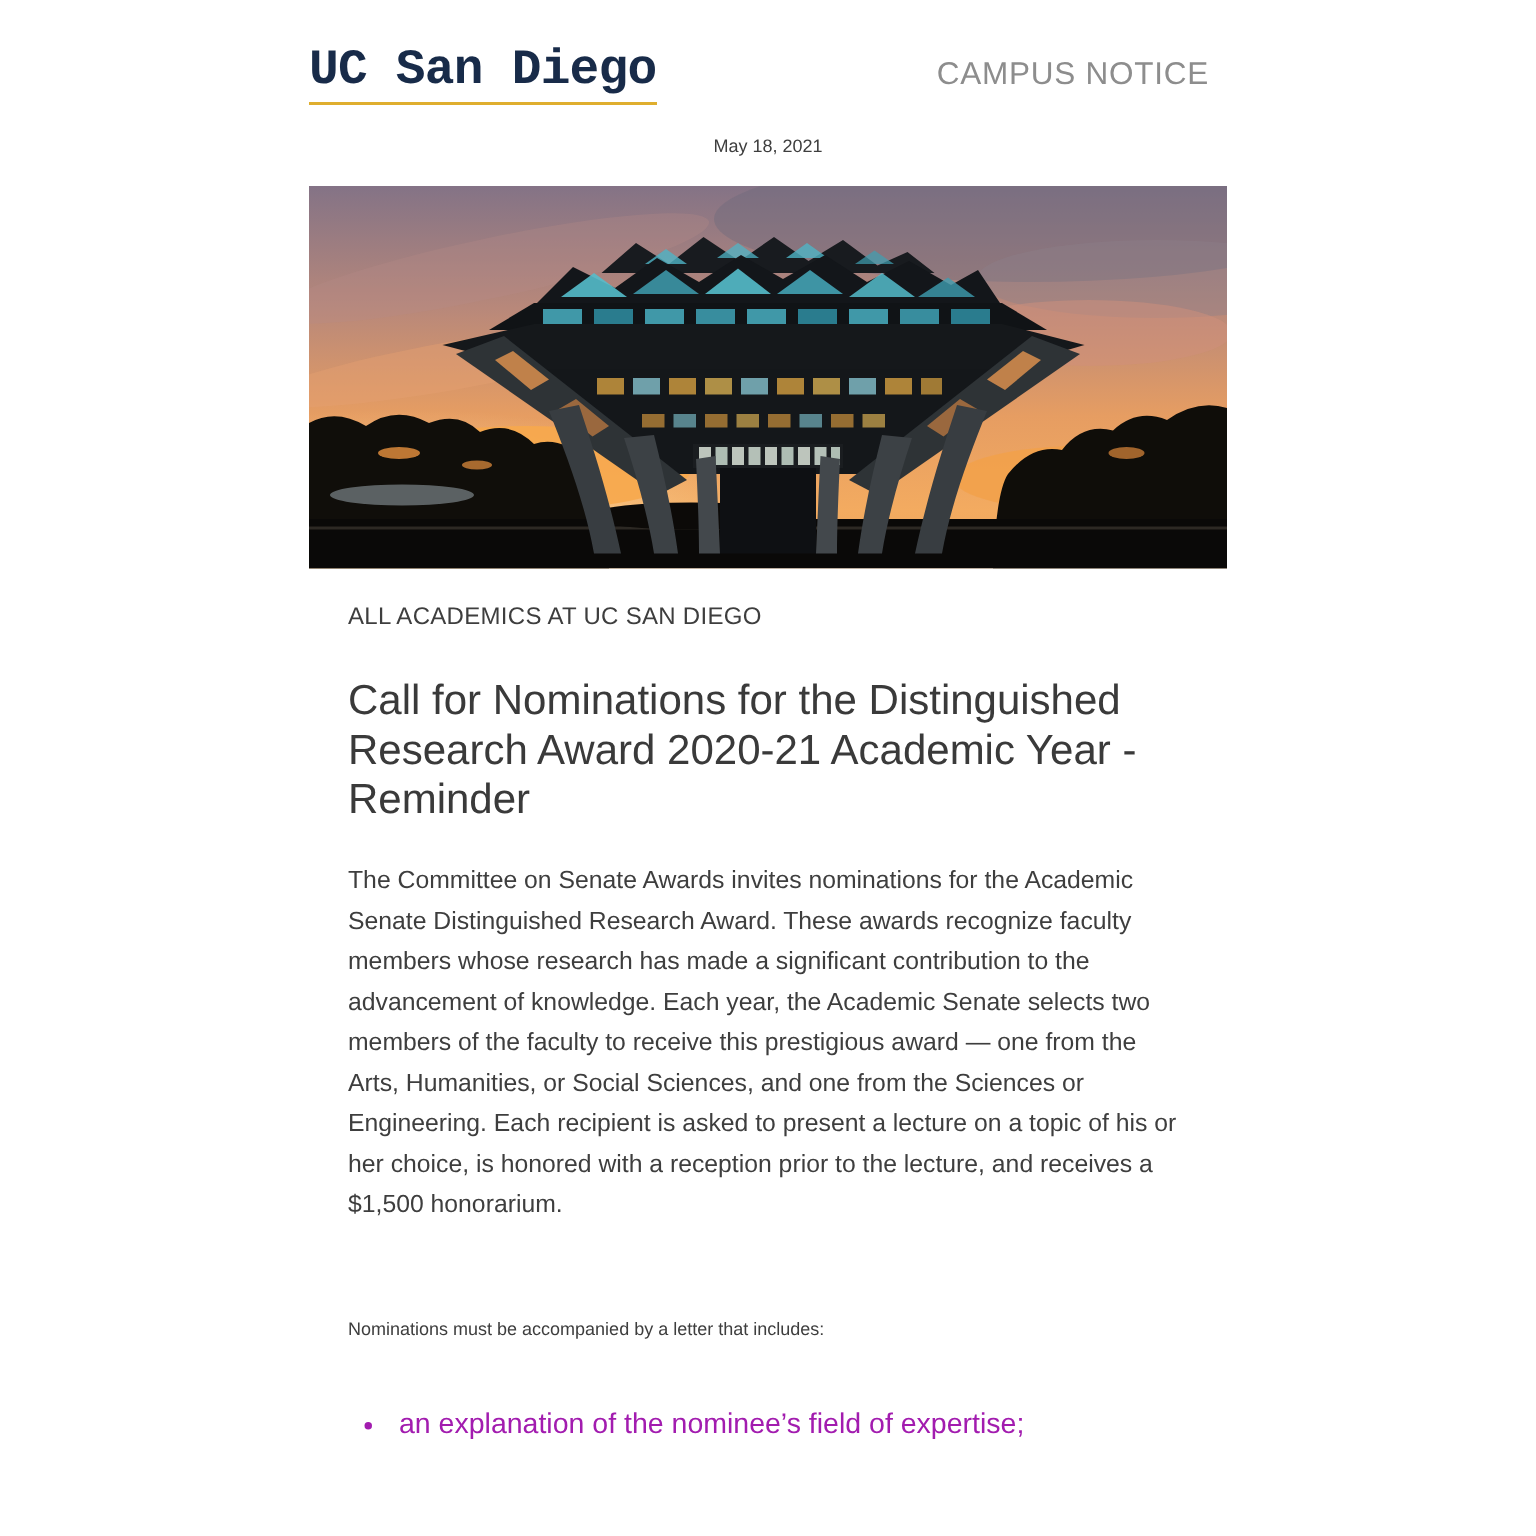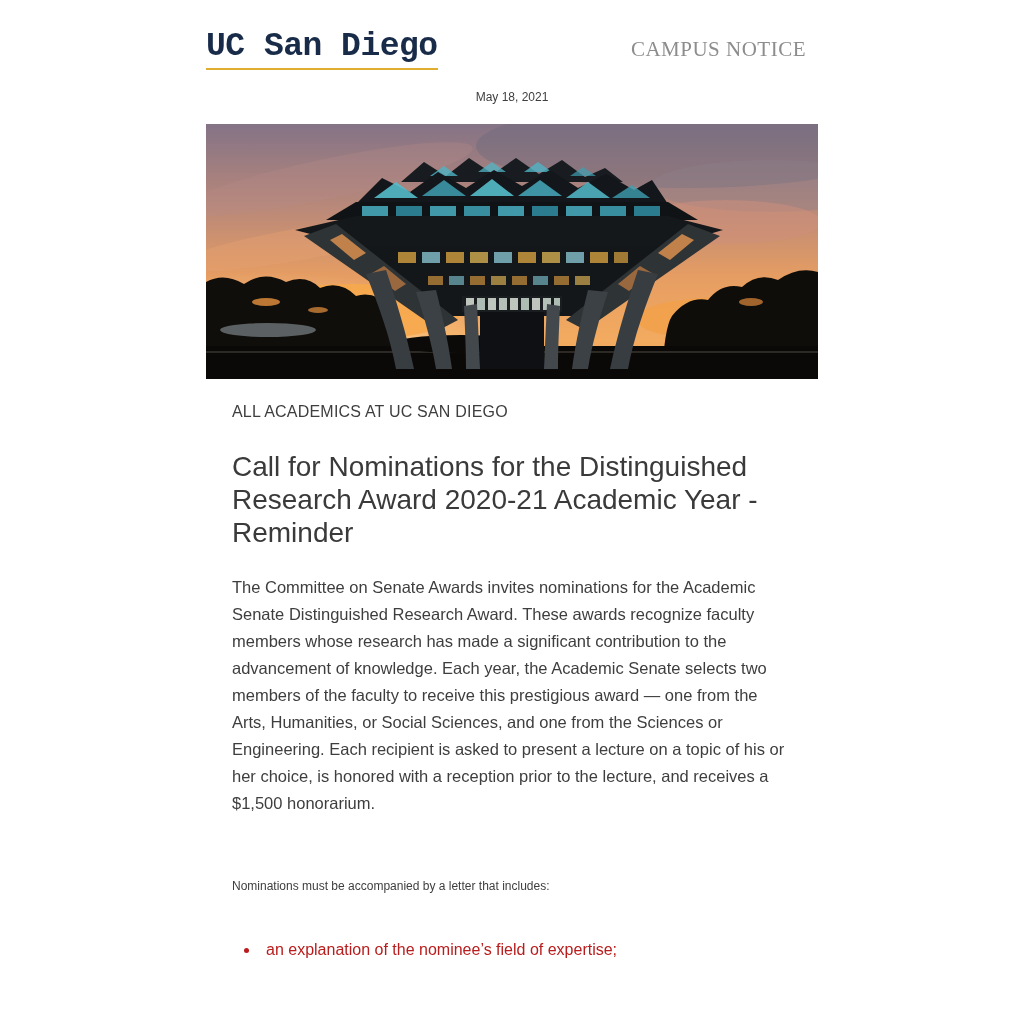--- a/index.html
+++ b/index.html
@@ -34,21 +34,20 @@
     cursor: pointer;
     text-decoration: none;
     display: inline-block;
   }
   .campus-notice {
     font-size: 21px;
     letter-spacing: 0.5px;
     color: #8d8d8d;
     font-weight: 400;
     padding-right: 12px;
-    font-family: Liberation Serif, serif;
   }
   
   .division {
     margin-top: 36px;
     text-align: center;
     font-size: 17px;
     font-weight: 700;
     color: #333333;
     letter-spacing: 0.2px;
   }
@@ -94,23 +93,23 @@
     font-size: 12px;
     line-height: 27px;
     color: #3e3e3e;
   }
   ul.req-list {
     margin-top: 36px;
     padding-left: 28px;
     list-style: disc;
   }
   ul.req-list li {
-    font-size: 16px;
+    font-size: 19px;
     line-height: 27px;
-    color: #b91c1c;
+    color: #a21caf;
     padding-left: 6px;
     margin-bottom: 15px;
   }
 </style>
 </head>
 <body>
 
 <div class="container">
 
   <div class="header">

